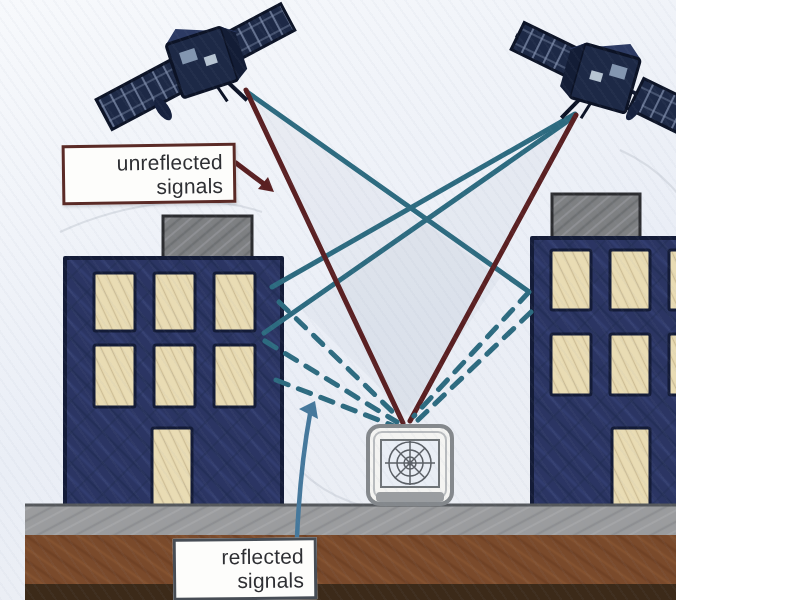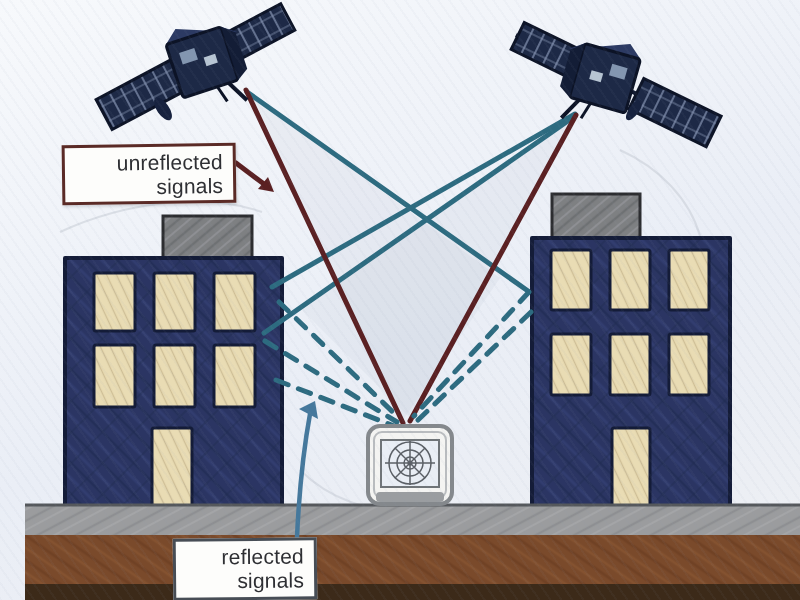--- a/index.html
+++ b/index.html
@@ -1,17 +1,17 @@
 <!DOCTYPE html>
 <html style="--direct-signal: #5a2022; --satellite-signal: #2d6b80; --reflected-signal: #2d6b80; --pointer-blue: #45789c; --satellite-body: #1d2946; --satellite-panel-grid: #7f8dab; --building: #2b3563; --building-outline: #141c38; --window: #e9dcb4; --roof-box: #7e8082; --sidewalk: #9b9c9e; --soil: #7a4a2b; --soil-dark: #3c2a19; --label-border-unreflected: #5a2a26; --label-border-reflected: #474d55; --label-text: #2e2f33; --receiver-frame: #84888c; --receiver-screen: #e9eef5; --compass-ink: #42474d;"><head>
 <meta charset="utf-8">
 <style>
   html,body{margin:0;padding:0;background:#fff;}
   .scene{
-    position:relative;width:800px;height:600px;overflow:hidden;
+    position:relative;width:676px;height:600px;overflow:hidden;
     font-family:"Liberation Sans",sans-serif;
     background:linear-gradient(160deg,#f7f9fc 0%,#eaeef6 55%,#edeff3 100%);
   }
   .scene::after{ 
     content:"";position:absolute;inset:0;z-index:5;pointer-events:none;
     background:repeating-linear-gradient(55deg,rgba(140,152,175,0.05) 0 2px,transparent 2px 9px);
   }
   svg.layer{position:absolute;left:0;top:0;z-index:1;}
   .label-box{
     position:absolute;z-index:6;background:#fdfdfb;

